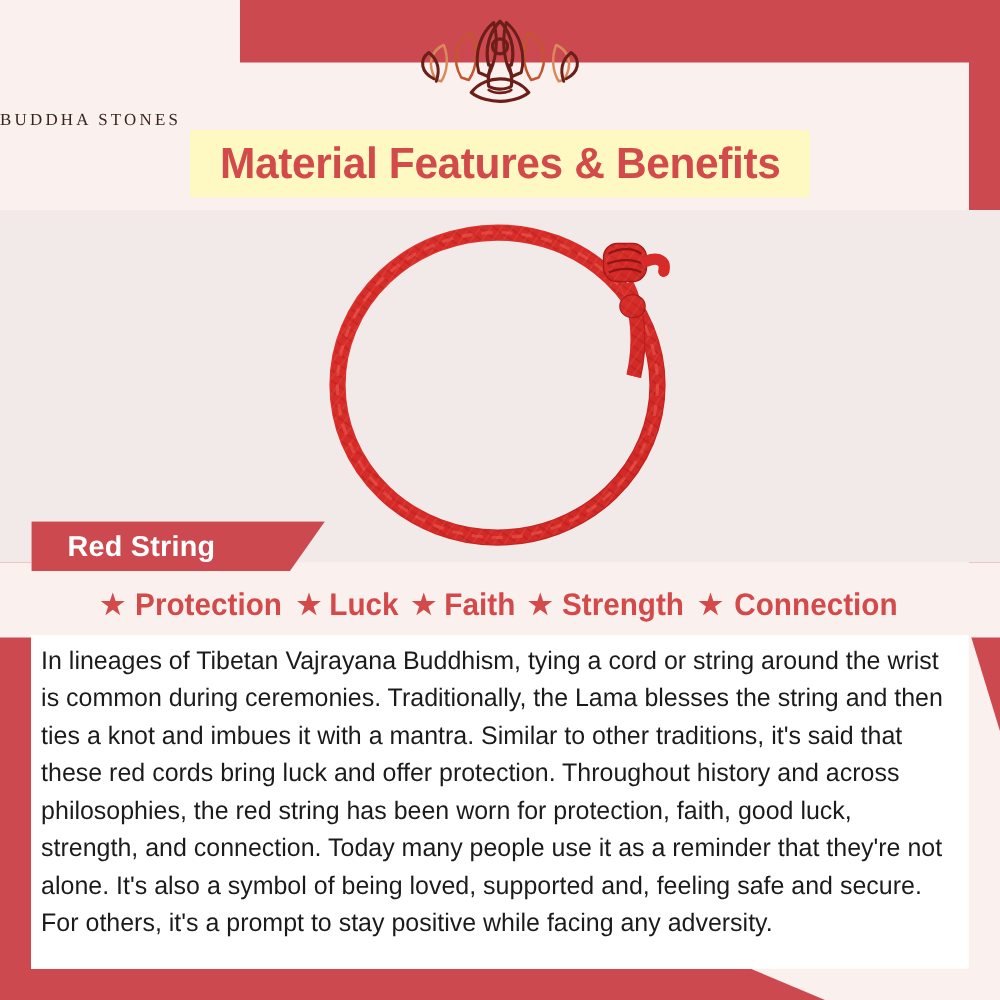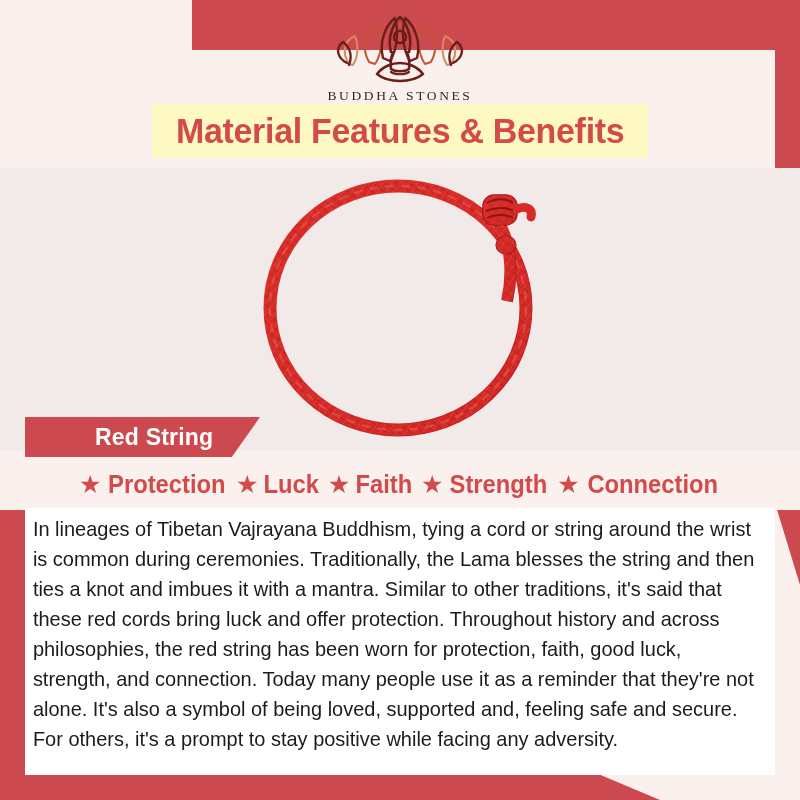--- a/index.html
+++ b/index.html
@@ -75,21 +75,20 @@
     height: 60px;
     background: #faf0ee;
   }
 
   
   .logo-block {
     position: absolute;
     left: 0;
     top: 8px;
     width: 800px;
-    text-align: center;
   }
   .logo-mark {
     display: block;
     margin: 0 auto;
   }
   .logo-word {
     display: block;
     margin-top: 2px;
     font-family: "Liberation Serif", serif;
     font-size: 13.5px;
@@ -134,21 +133,21 @@
     left: 25px;
     top: 417px;
     width: 235px;
     height: 40px;
     background: #cc4a4f;
     clip-path: polygon(0 0, 100% 0, 88% 100%, 0 100%);
     display: flex;
     align-items: center;
   }
   .name-text {
-    margin-left: 70px;
+    margin-left: 29px;
     color: #ffffff;
     font-size: 23px;
     font-weight: bold;
     letter-spacing: 0.2px;
   }
 
   
   .features {
     position: absolute;
     left: 25px;

